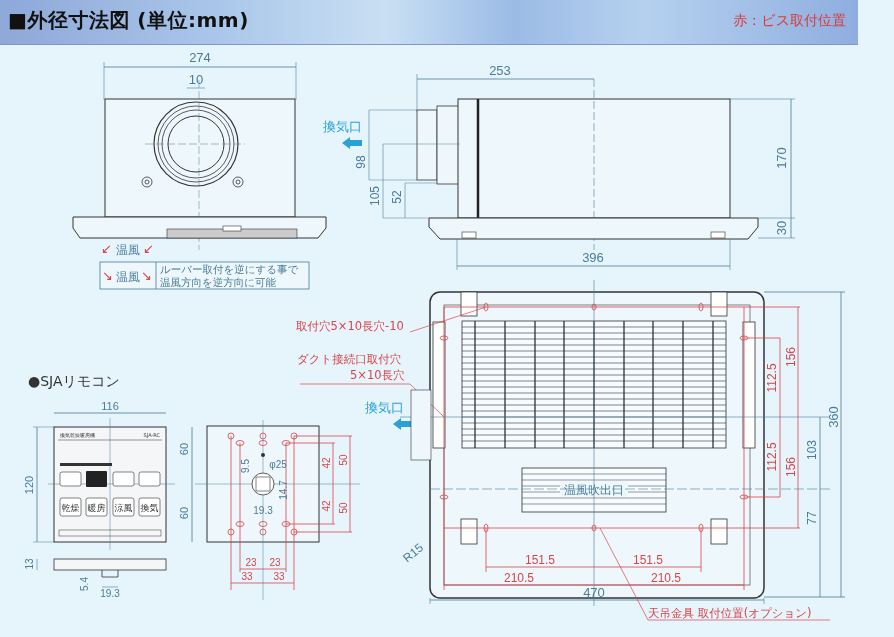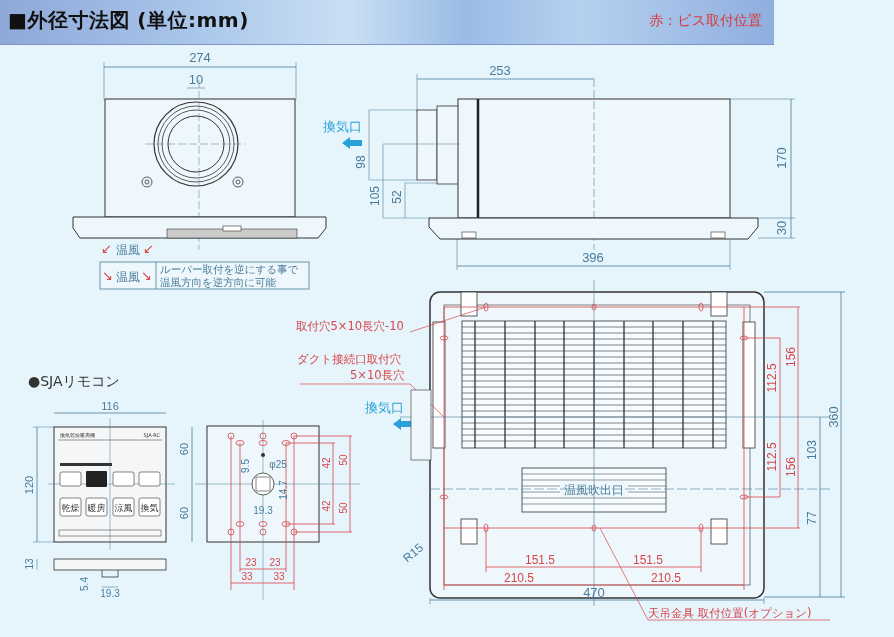--- a/index.html
+++ b/index.html
@@ -1,17 +1,17 @@
 <!DOCTYPE html>
 <html><head>
 <meta charset="utf-8">
 <style>
   html, body { margin:0; padding:0; }
   body { width:894px; height:637px; overflow:hidden; background:#e6f5fc; font-family:"DejaVu Sans", sans-serif; position:relative; }
-  .header { position:absolute; left:0; top:0; width:774px; height:44px;
+  .header { position:absolute; left:0; top:0; width:858px; height:44px;
     background:linear-gradient(90deg,#8ea8d8 0%,#a9c6ea 25%,#c9dff3 45%,#9bbbe6 60%,#b6d1ef 75%,#8faedf 100%);
     border-bottom:1px solid #7f97c8; }
   .title { position:absolute; left:8px; top:7px; font-size:20px; color:#111; font-weight:bold; letter-spacing:0.5px; }
   .legend-note { position:absolute; right:12px; top:12px; font-size:14px; color:#d83a3a; }
   svg.drawing { position:absolute; left:0; top:44px; }
   .t { font-family:"Liberation Sans", sans-serif; }
 </style>
 </head>
 <body>
 

